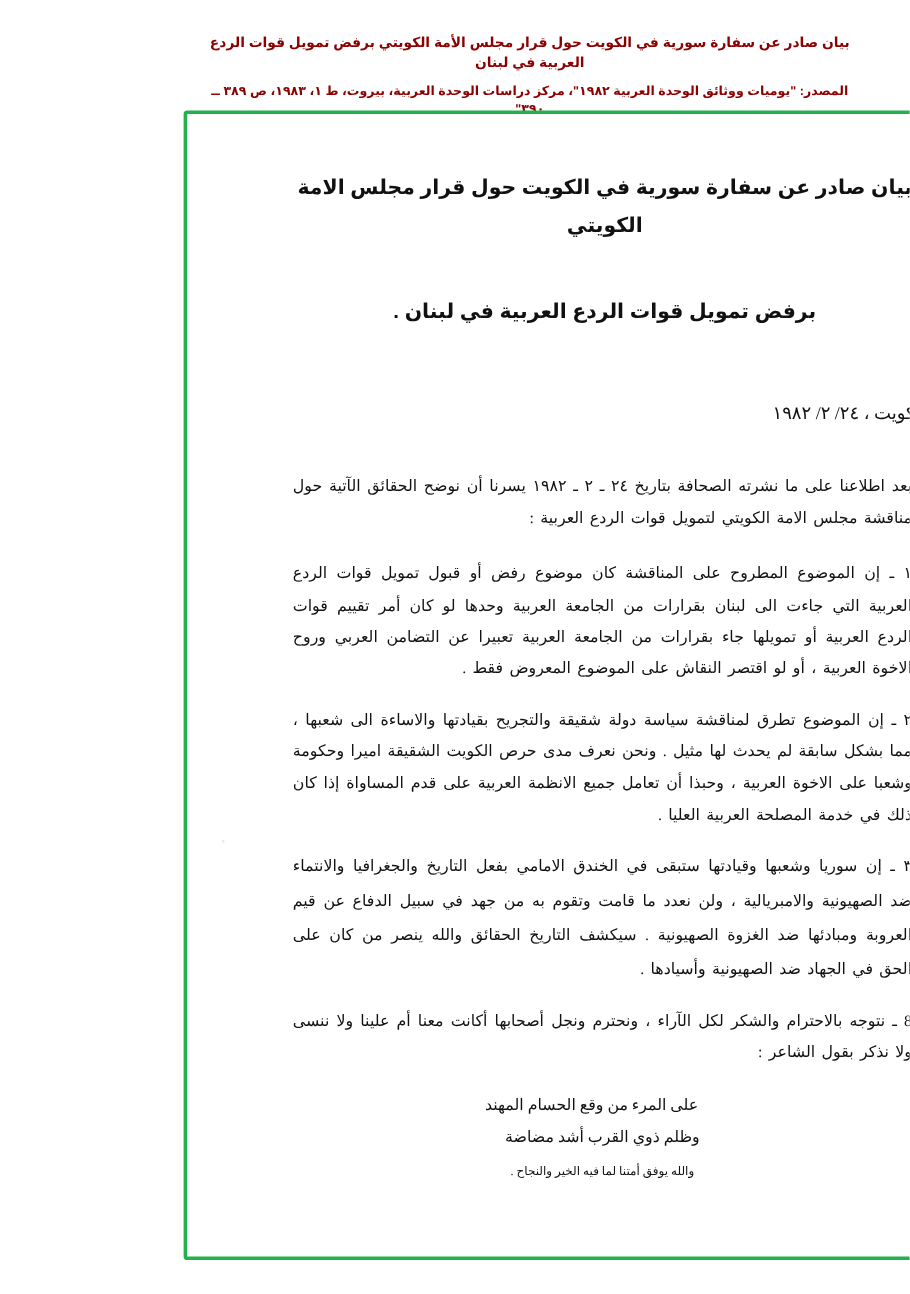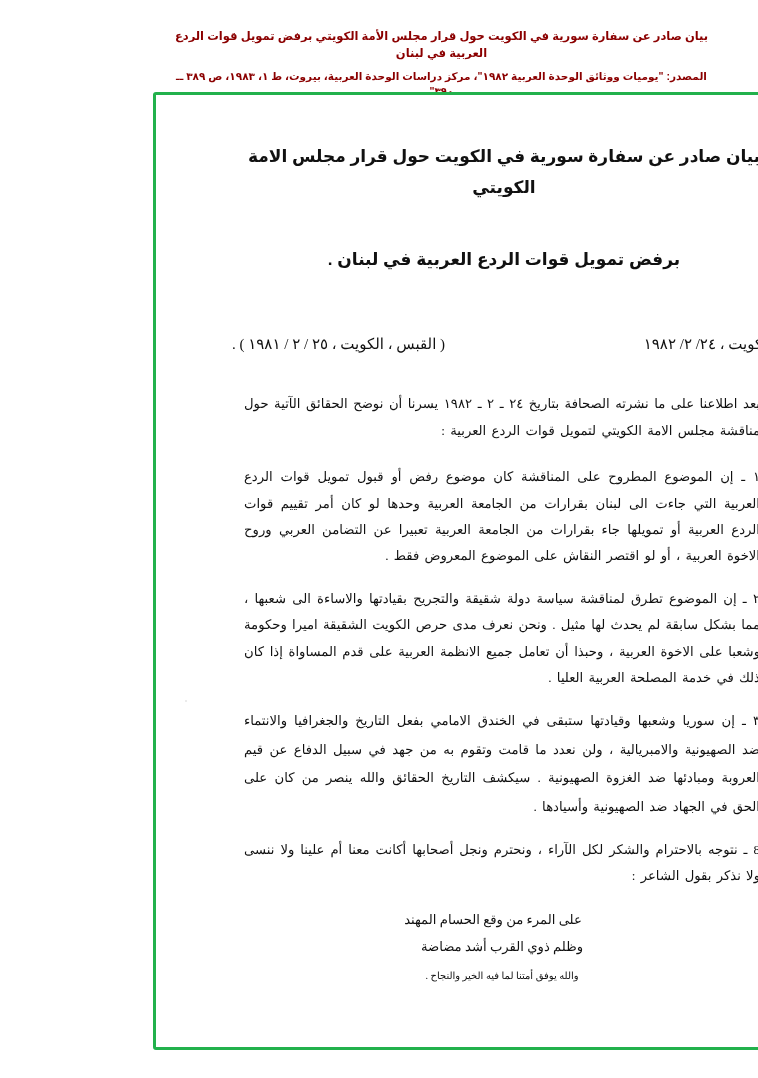--- a/index.html
+++ b/index.html
@@ -144,21 +144,20 @@
   <div class="frame">
     <div class="frame-inner">
 
       <div class="article-title">
         <span class="l1">بيان صادر عن سفارة سورية في الكويت حول قرار مجلس الامة الكويتي</span>
         <span class="l2">برفض تمويل قوات الردع العربية في لبنان .</span>
       </div>
 
       <div class="dateline">
         <span class="place">الكويت ، ٢٤/ ٢/ ١٩٨٢</span>
-        <span class="src">( القبس ، الكويت ، ٢٥ / ٢ / ١٩٨١ ) .</span>
       </div>
 
       <div class="body">
         <p class="para intro">بعد اطلاعنا على ما نشرته الصحافة بتاريخ ٢٤ ـ ٢ ـ ١٩٨٢ يسرنا أن نوضح الحقائق الآتية حول مناقشة مجلس الامة الكويتي لتمويل قوات الردع العربية :</p>
         <p class="para">١ ـ إن الموضوع المطروح على المناقشة كان موضوع رفض أو قبول تمويل قوات الردع العربية التي جاءت الى لبنان بقرارات من الجامعة العربية وحدها لو كان أمر تقييم قوات الردع العربية أو تمويلها جاء بقرارات من الجامعة العربية تعبيرا عن التضامن العربي وروح الاخوة العربية ، أو لو اقتصر النقاش على الموضوع المعروض فقط .</p>
         <p class="para">٢ ـ إن الموضوع تطرق لمناقشة سياسة دولة شقيقة والتجريح بقيادتها والاساءة الى شعبها ، مما بشكل سابقة لم يحدث لها مثيل . ونحن نعرف مدى حرص الكويت الشقيقة اميرا وحكومة وشعبا على الاخوة العربية ، وحبذا أن تعامل جميع الانظمة العربية على قدم المساواة إذا كان ذلك في خدمة المصلحة العربية العليا .</p>
         <p class="para spaced">٣ ـ إن سوريا وشعبها وقيادتها ستبقى في الخندق الامامي بفعل التاريخ والجغرافيا والانتماء ضد الصهيونية والامبريالية ، ولن نعدد ما قامت وتقوم به من جهد في سبيل الدفاع عن قيم العروبة ومبادئها ضد الغزوة الصهيونية . سيكشف التاريخ الحقائق والله ينصر من كان على الحق في الجهاد ضد الصهيونية وأسيادها .</p>
         <p class="para">8 ـ نتوجه بالاحترام والشكر لكل الآراء ، ونحترم ونجل أصحابها أكانت معنا أم علينا ولا ننسى ولا نذكر بقول الشاعر :</p>
 
         <div class="verse-block">

